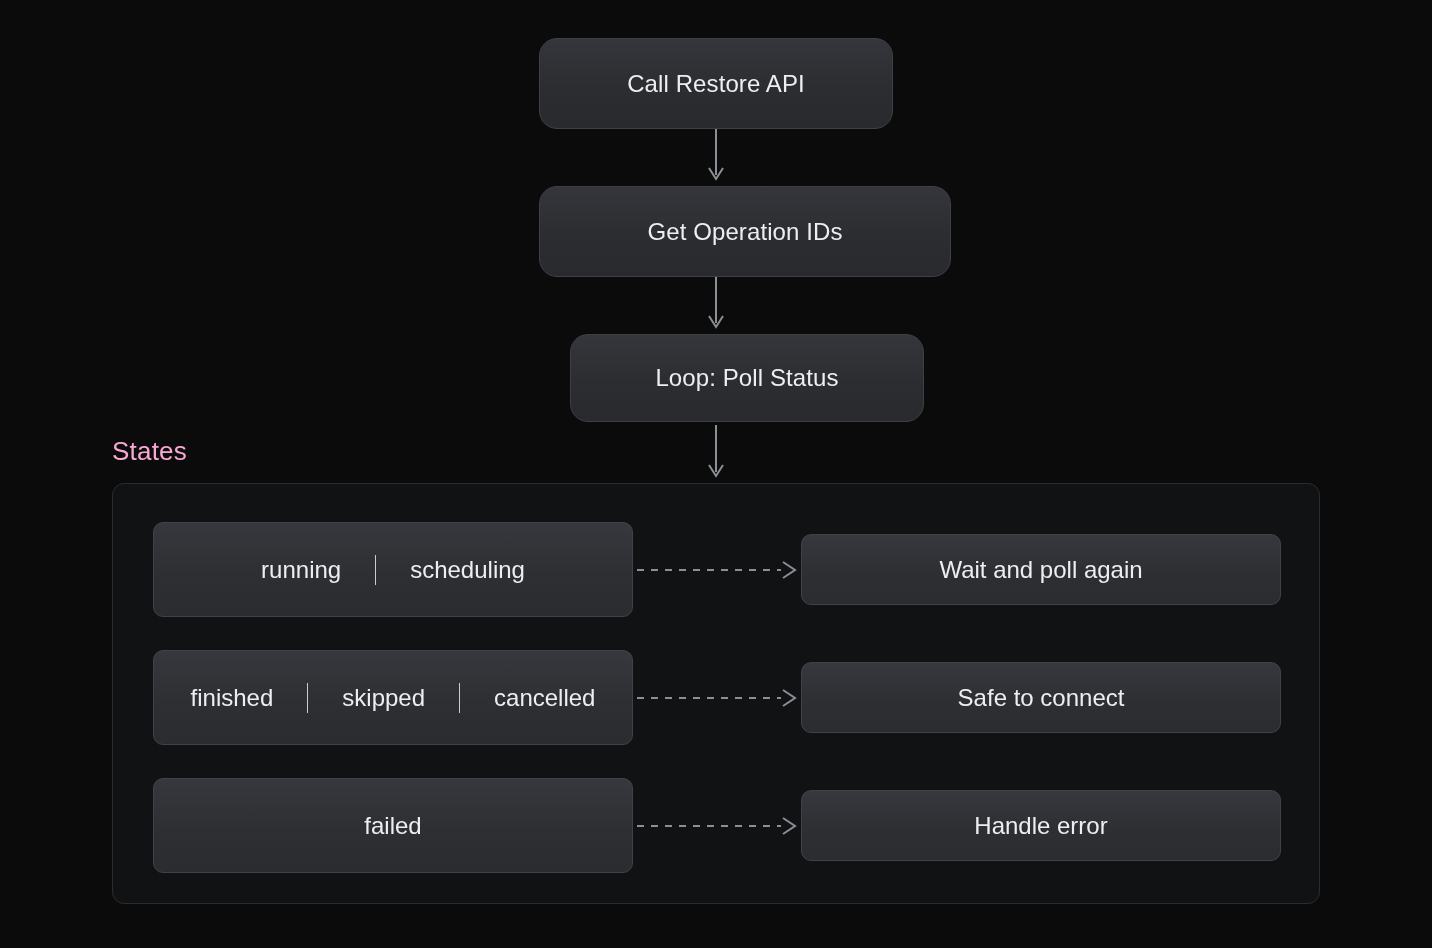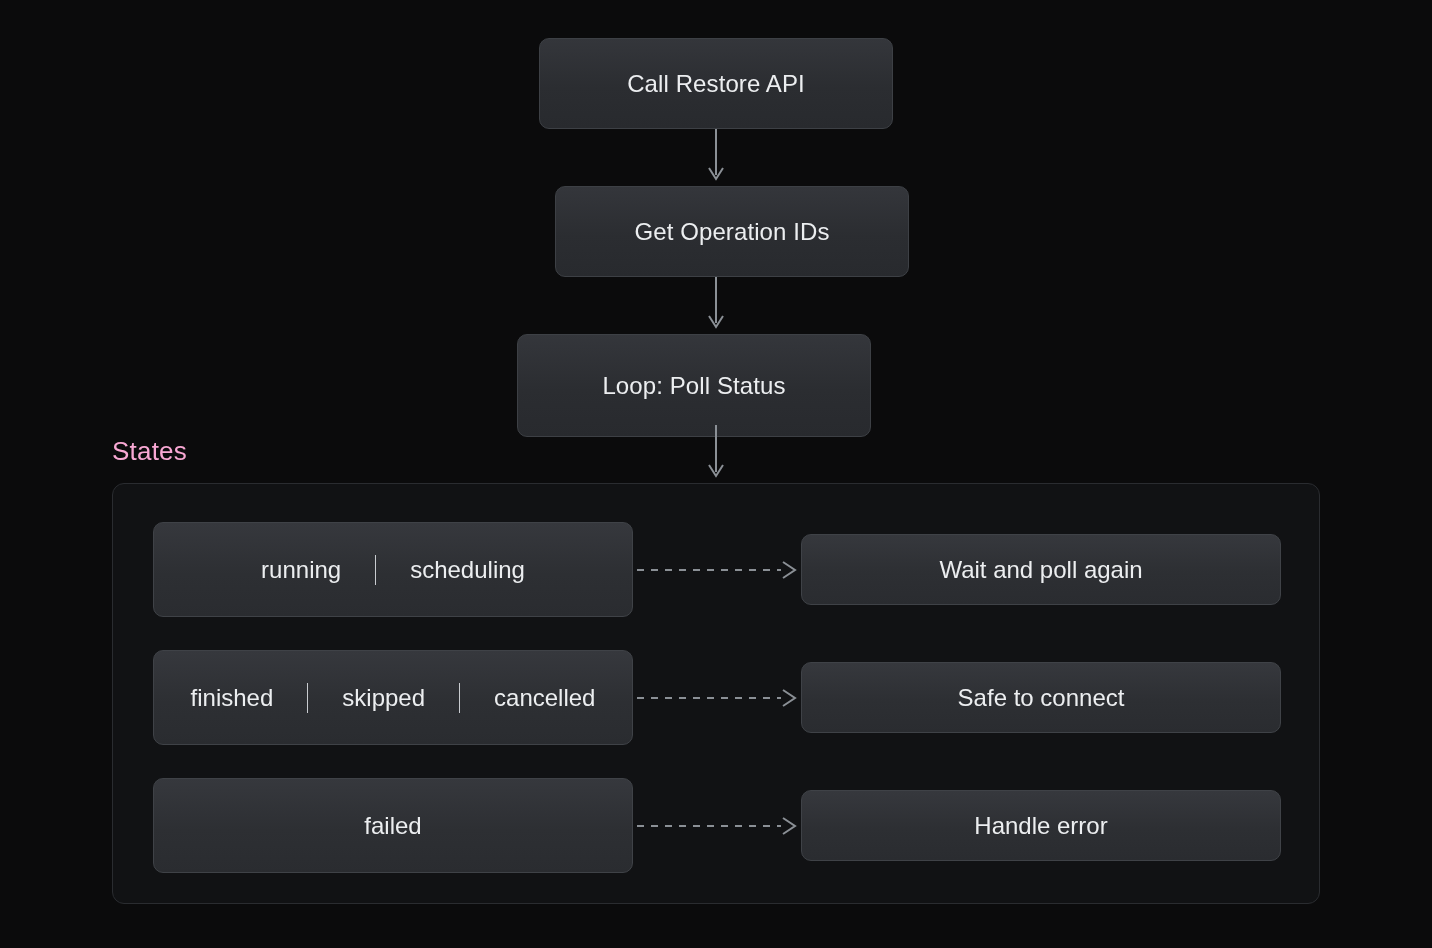--- a/index.html
+++ b/index.html
@@ -14,36 +14,36 @@
     overflow: hidden;
     font-family: "Liberation Sans", sans-serif;
     color: #eceef0;
     -webkit-font-smoothing: antialiased;
   }
 
   
   .node {
     position: absolute;
     box-sizing: border-box;
-    border-radius: 10px;
+    border-radius: 18px;
     background: linear-gradient(180deg, #34363b 0%, #2b2d31 55%, #282a2e 100%);
     border: 1px solid #3d4045;
     display: flex;
     align-items: center;
     justify-content: center;
     color: #eceef0;
     font-size: 24px;
     letter-spacing: 0.1px;
     white-space: nowrap;
   }
 
   
   #node-call-restore-api { left: 539px; top: 38px;  width: 354px; height: 91px; }
-  #node-get-operation-ids { left: 539px; top: 186px; width: 354px; height: 91px; margin-left: 16px; }
-  #node-loop-poll-status  { left: 517px; top: 334px; width: 354px; height: 103px; }
+  #node-get-operation-ids { left: 539px; top: 186px; width: 412px; height: 91px; }
+  #node-loop-poll-status  { left: 570px; top: 334px; width: 354px; height: 88px; }
 
   
   .v-arrow {
     position: absolute;
     left: 700px;
     width: 32px;
   }
   .v-arrow svg { display: block; }
   #arrow-1 { top: 129px; height: 57px; }
   #arrow-2 { top: 277px; height: 57px; }

